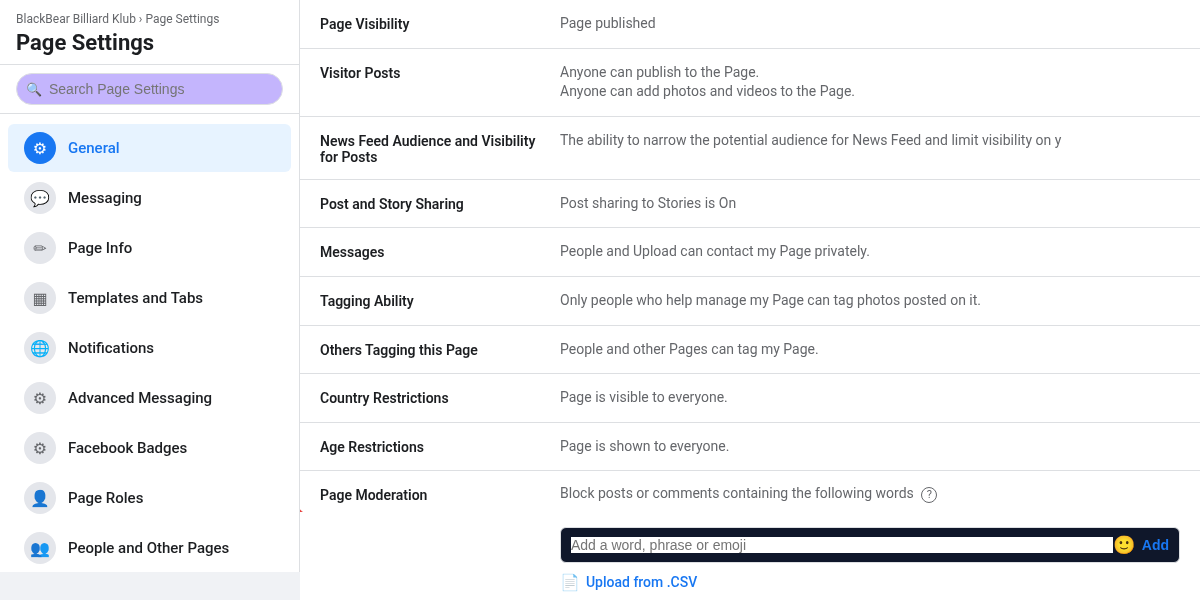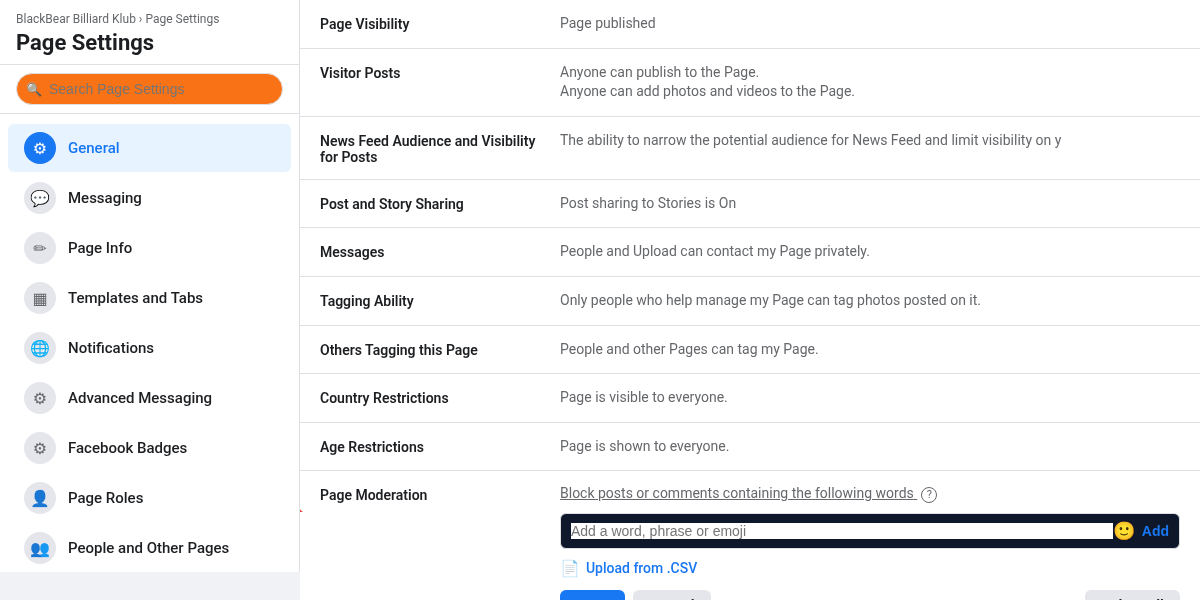--- a/index.html
+++ b/index.html
@@ -52,21 +52,21 @@
       color: #65676b;
       font-size: 13px;
     }
 
     .search-input {
       width: 100%;
       padding: 7px 12px 7px 32px;
       border: 1px solid #dddfe2;
       border-radius: 20px;
       font-size: 14px;
-      background: #f97316;
+      background: #c4b5fd;
       color: #1c1e21;
       outline: none;
     }
 
     .nav-item {
       display: flex;
       align-items: center;
       padding: 8px 16px;
       cursor: pointer;
       border-radius: 6px;
@@ -167,22 +167,21 @@
       padding-top: 2px;
     }
 
     .moderation-content {
       flex: 1;
     }
 
     .moderation-desc {
       font-size: 14px;
       color: #65676b;
-      margin-bottom: 10px;
-      text-decoration: underline;
+      margin-bottom: 24px;
     }
 
     .moderation-input-row {
       display: flex;
       align-items: center;
       border: 1px solid #dddfe2;
       border-radius: 6px;
       padding: 6px 10px;
       background: #0f172a;
       margin-bottom: 10px;

